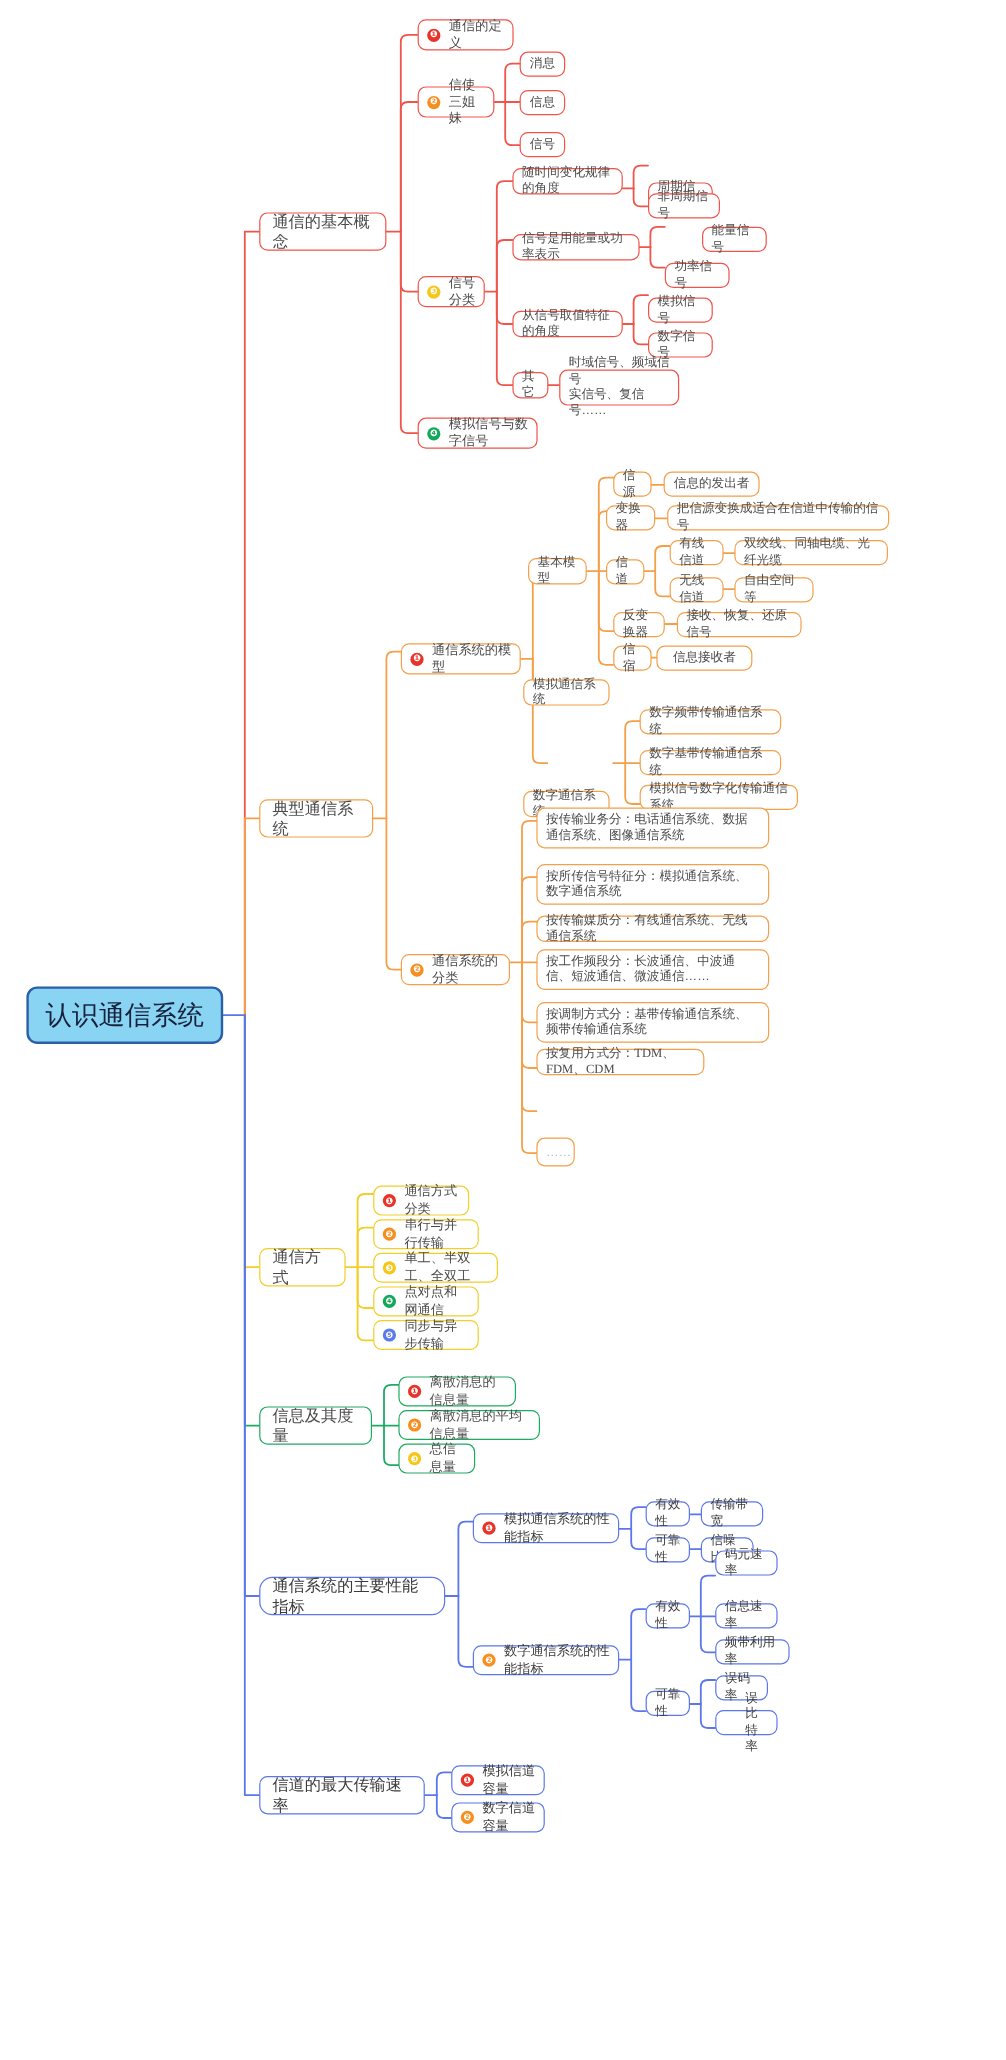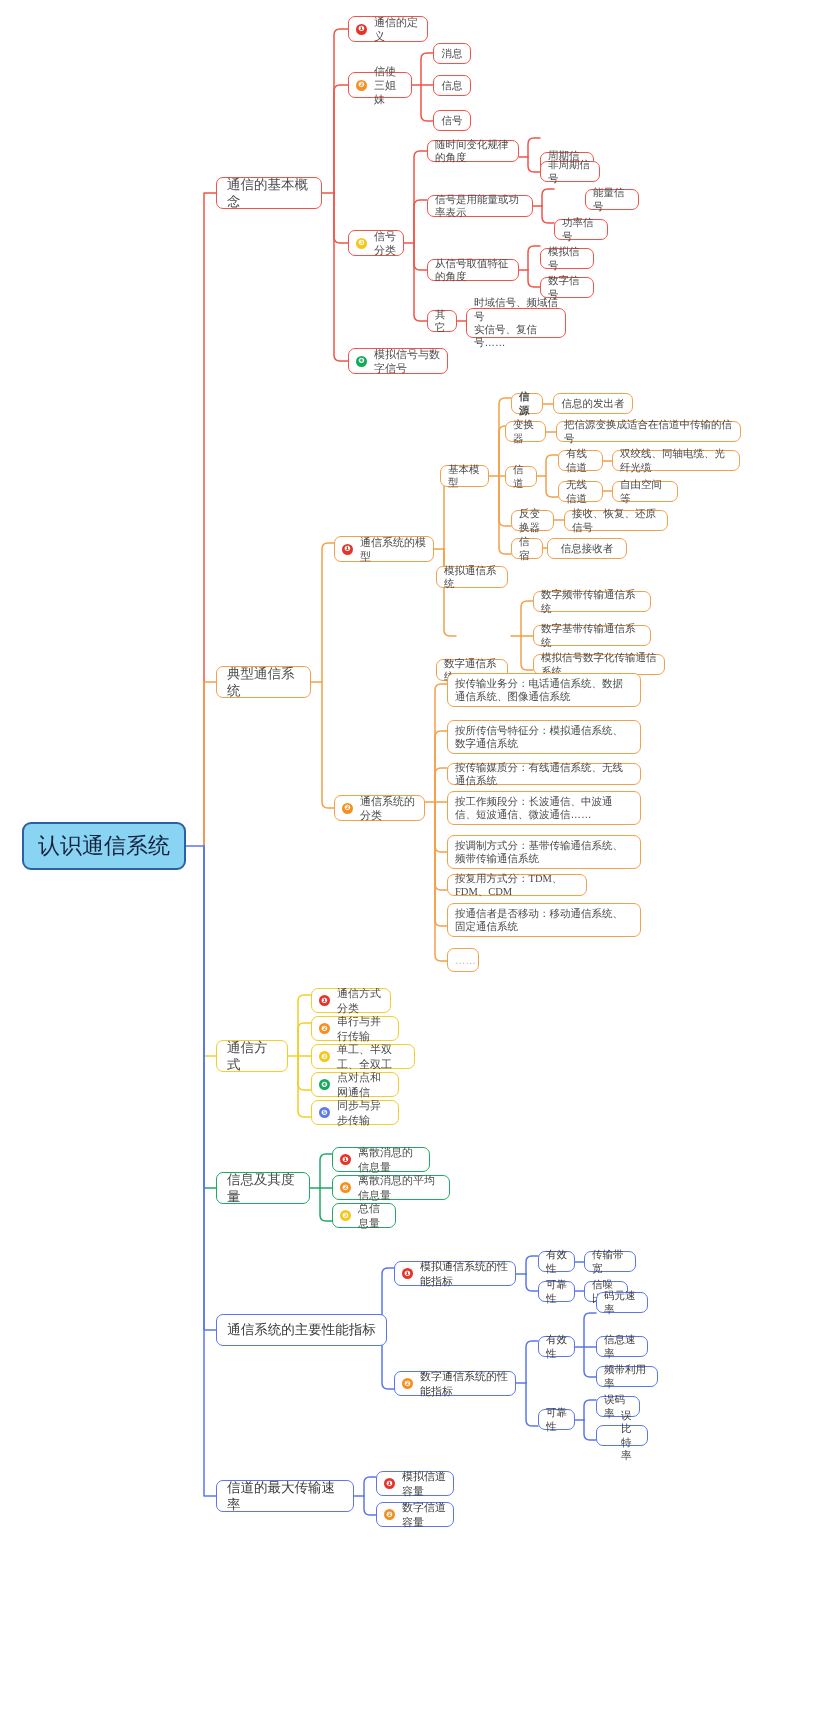--- a/index.html
+++ b/index.html
@@ -277,21 +277,21 @@
 
   <div class="node lvl2 c-orange" style="left:334px;top:536px;width:100px;height:26px;">
     <span class="badge b1">❶</span>
     <span class="txt">通信系统的模型</span>
   </div>
 
   <div class="node lvl3 c-orange" style="left:440px;top:465px;width:49px;height:22px;justify-content:center;">
     <span class="txt">基本模型</span>
   </div>
 
-  <div class="node lvl4 c-orange" style="left:511px;top:393px;width:32px;height:21px;justify-content:center;font-weight:bold;">
+  <div class="node lvl4 c-orange" style="left:511px;top:393px;width:32px;height:21px;justify-content:center;">
     <span class="txt">信源</span>
   </div>
   <div class="node lvl4 c-orange" style="left:553px;top:393px;width:80px;height:21px;justify-content:center;">
     <span class="txt">信息的发出者</span>
   </div>
 
   <div class="node lvl4 c-orange" style="left:505px;top:421px;width:41px;height:21px;justify-content:center;">
     <span class="txt">变换器</span>
   </div>
   <div class="node lvl4 c-orange" style="left:556px;top:421px;width:185px;height:21px;justify-content:center;">
@@ -360,23 +360,20 @@
     <span class="txt">按传输媒质分：有线通信系统、无线通信系统</span>
   </div>
   <div class="node lvl3 c-orange" style="left:447px;top:835px;width:194px;height:34px;">
     <span class="txt">按调制方式分：基带传输通信系统、频带传输通信系统</span>
   </div>
   <div class="node lvl3 c-orange" style="left:447px;top:791px;width:194px;height:34px;">
     <span class="txt">按工作频段分：长波通信、中波通信、短波通信、微波通信……</span>
   </div>
   <div class="node lvl3 c-orange serif" style="left:447px;top:874px;width:140px;height:22px;">
     <span class="txt">按复用方式分：TDM、FDM、CDM</span>
-  </div>
-  <div class="node lvl3 c-orange" style="left:447px;top:903px;width:194px;height:34px;">
-    <span class="txt">按通信者是否移动：移动通信系统、固定通信系统</span>
   </div>
   <div class="node lvl3 c-orange muted" style="left:447px;top:948px;width:32px;height:24px;align-items:flex-end;padding-bottom:4px;">
     <span class="txt">……</span>
   </div>
 
   <div class="node lvl1 c-yellow" style="left:216px;top:1040px;width:72px;height:32px;">
     <span class="txt">通信方式</span>
   </div>
   <div class="node lvl2 c-yellow" style="left:311px;top:988px;width:80px;height:25px;">
     <span class="badge b1">❶</span>
@@ -408,21 +405,21 @@
   </div>
   <div class="node lvl2 c-green" style="left:332px;top:1175px;width:118px;height:25px;">
     <span class="badge b2">❷</span>
     <span class="txt">离散消息的平均信息量</span>
   </div>
   <div class="node lvl2 c-green" style="left:332px;top:1203px;width:64px;height:25px;">
     <span class="badge b3">❸</span>
     <span class="txt">总信息量</span>
   </div>
 
-  <div class="node lvl1 c-blue" style="left:216px;top:1314px;width:171px;height:32px;">
+  <div class="node lvl1 c-blue" style="left:216px;top:1314px;width:155px;height:32px;border-radius:11px;">
     <span class="txt">通信系统的主要性能指标</span>
   </div>
 
   <div class="node lvl2 c-blue" style="left:394px;top:1261px;width:122px;height:25px;">
     <span class="badge b1">❶</span>
     <span class="txt">模拟通信系统的性能指标</span>
   </div>
   <div class="node lvl3 c-blue" style="left:538px;top:1251px;width:37px;height:21px;justify-content:center;">
     <span class="txt">有效性</span>
   </div>

